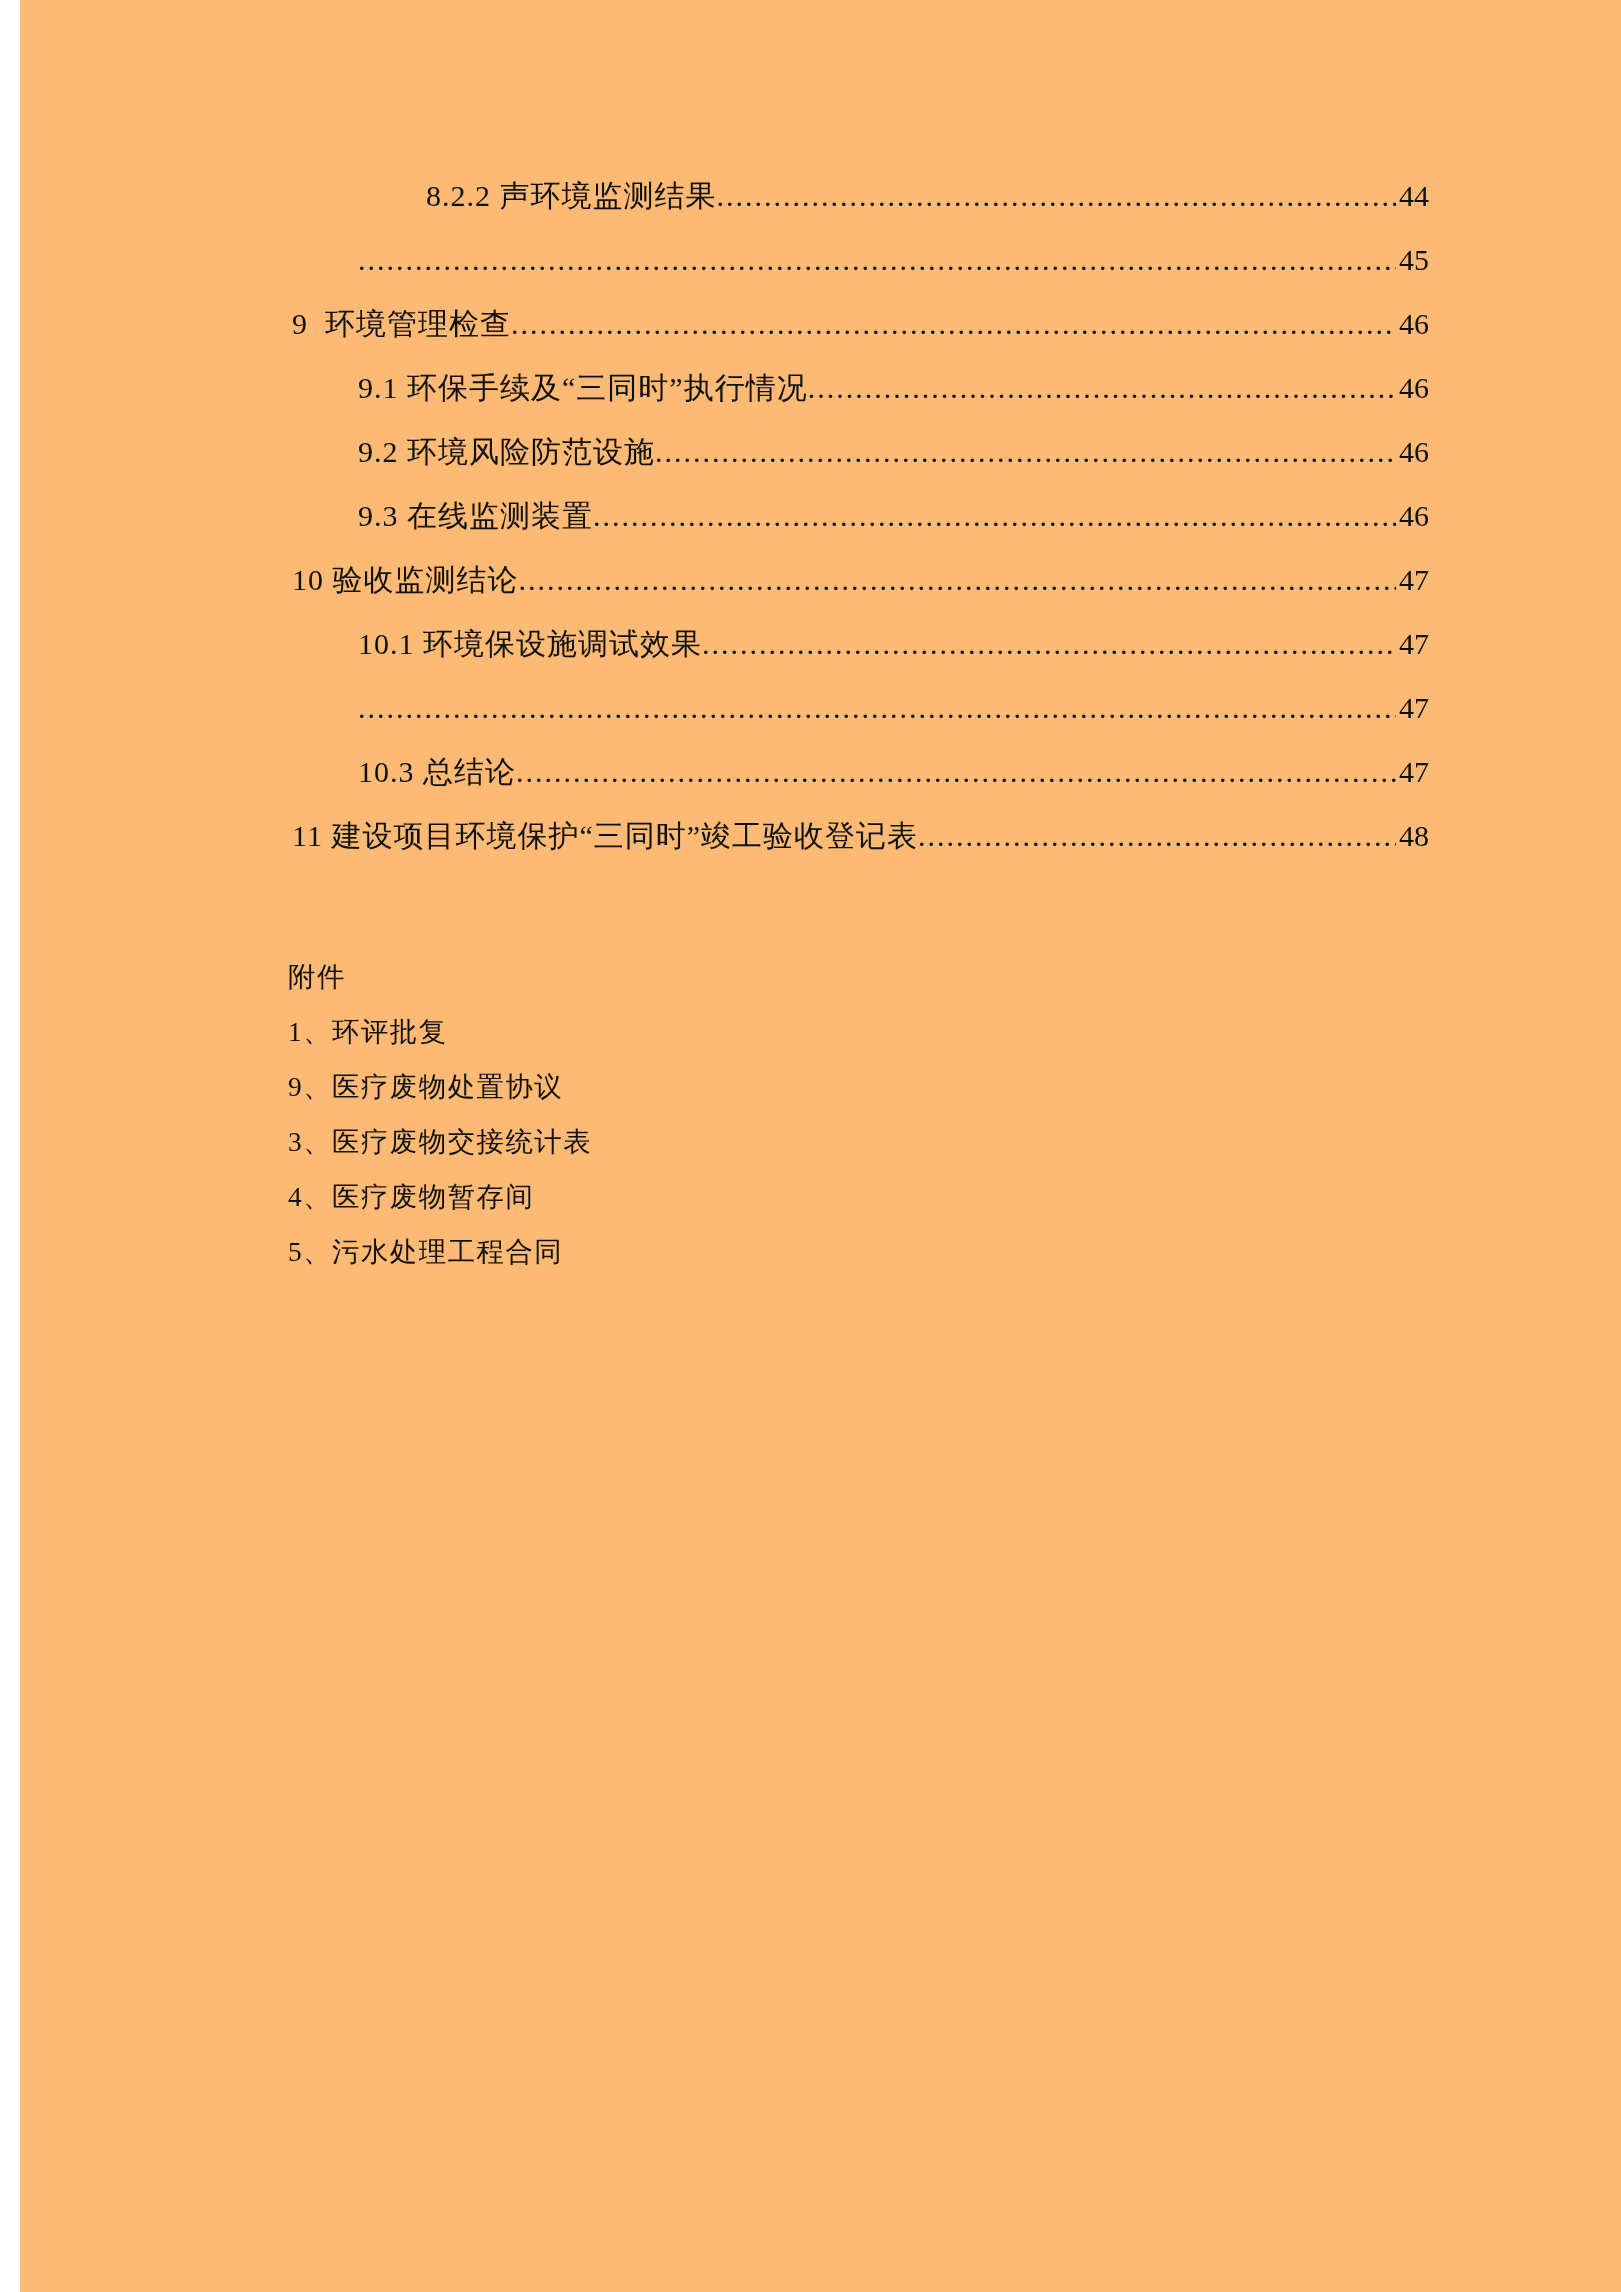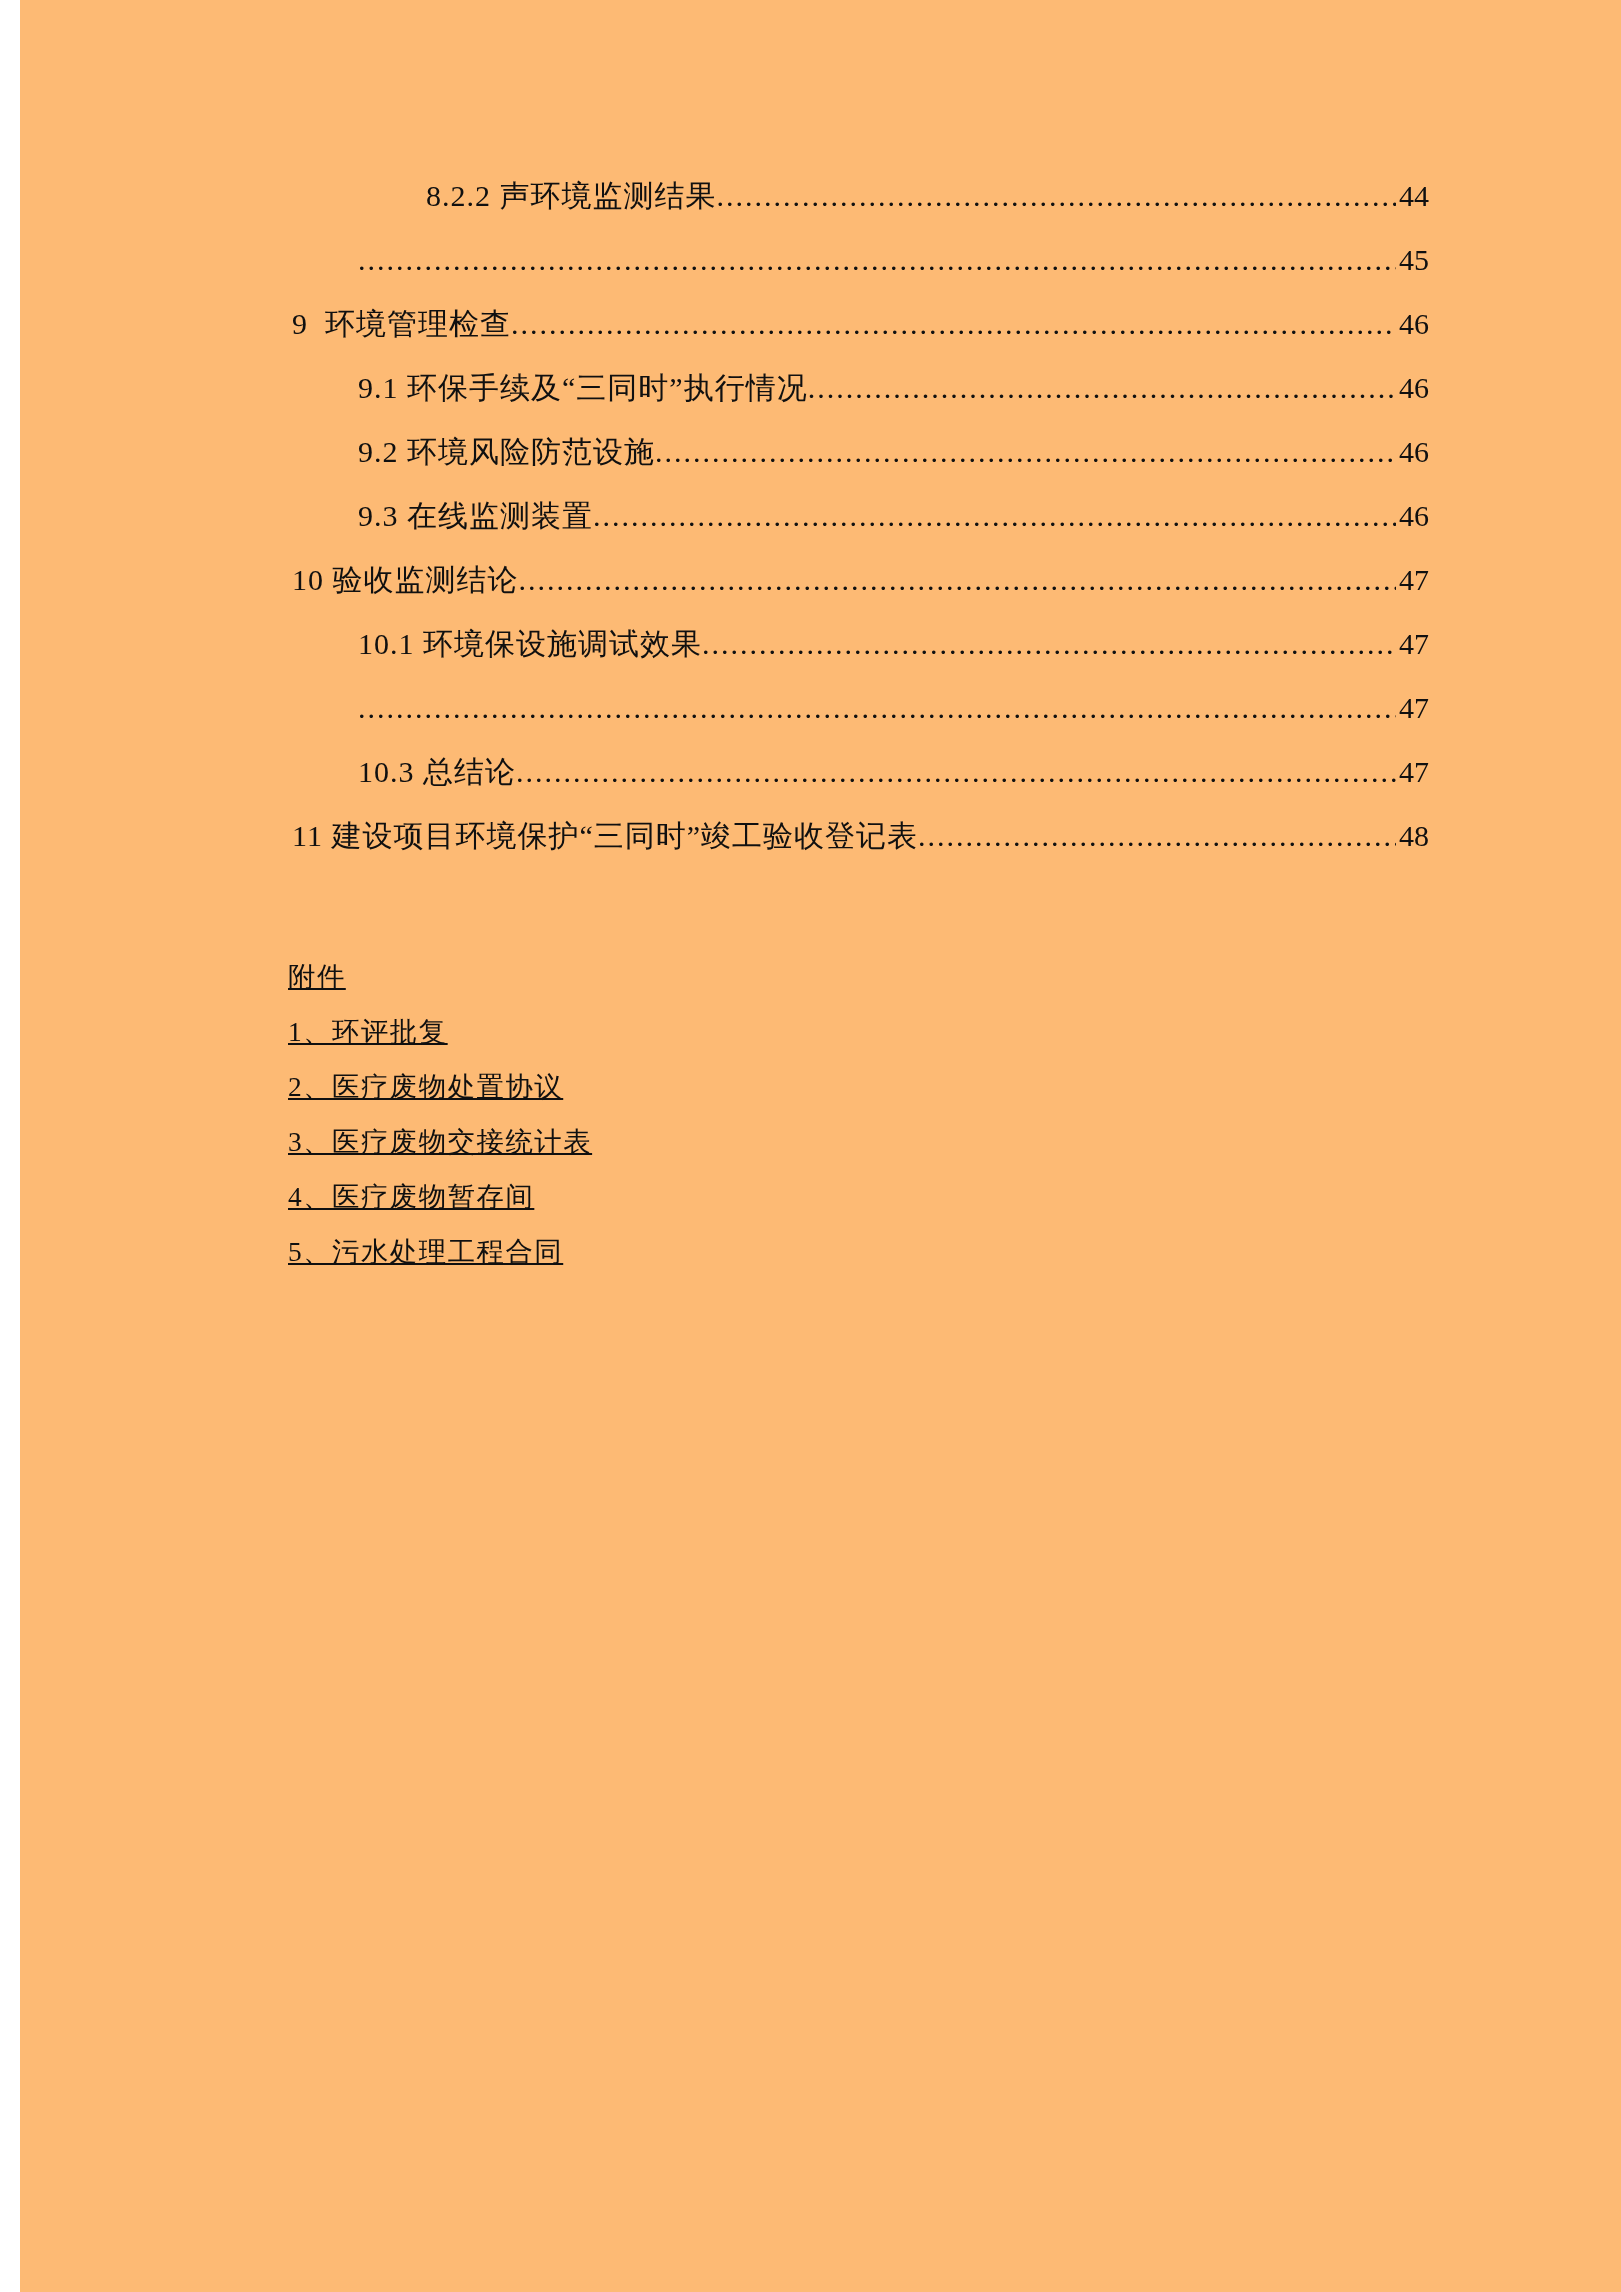--- a/index.html
+++ b/index.html
@@ -53,21 +53,20 @@
   .toc-page {
     flex: 0 0 auto;
     margin-left: 2.9px;
     letter-spacing: 0;
   }
   
   .attachments {
     position: absolute;
     left: 268px;
     top: 950px;
-    text-decoration: underline;
   }
   .att-title,
   .att-item {
     font-size: 27.4px;
     line-height: 55px;
     letter-spacing: 1.5px;
     white-space: pre;
     font-weight: normal;
     margin: 0;
   }
@@ -130,21 +129,21 @@
       <span class="toc-label">11 建设项目环境保护“三同时”竣工验收登记表</span>
       <span class="dots">....................................................................................................................................................................................................................................................................</span>
       <span class="toc-page">48</span>
     </div>
     </section>
 
   <section class="attachments">
     <h3 class="att-title">附件</h3>
     <div>
         <div class="att-item">1、环评批复</div>
-        <div class="att-item">2、医疗废物处置协议</div>
+        <div class="att-item">9、医疗废物处置协议</div>
         <div class="att-item">3、医疗废物交接统计表</div>
         <div class="att-item">4、医疗废物暂存间</div>
         <div class="att-item">5、污水处理工程合同</div>
       </div>
   </section>
 
 </div>
 
 
 </body></html>

